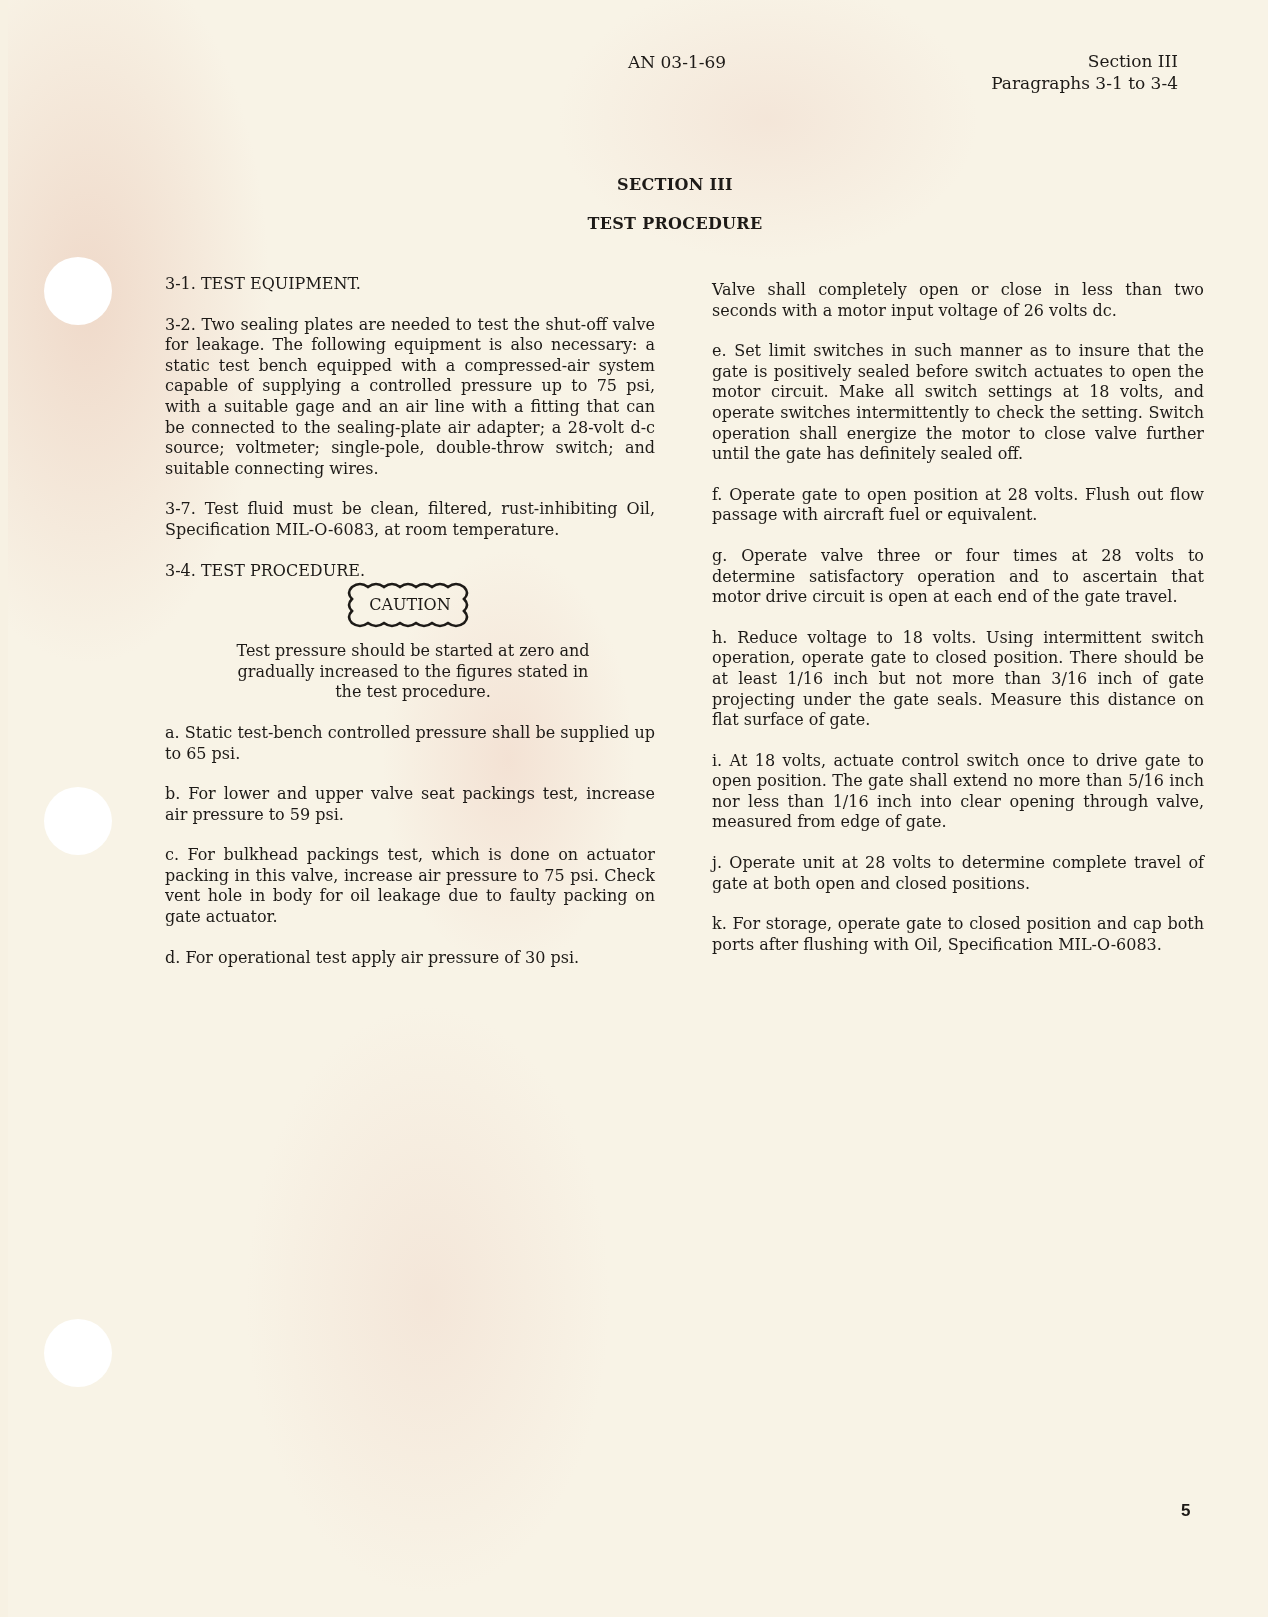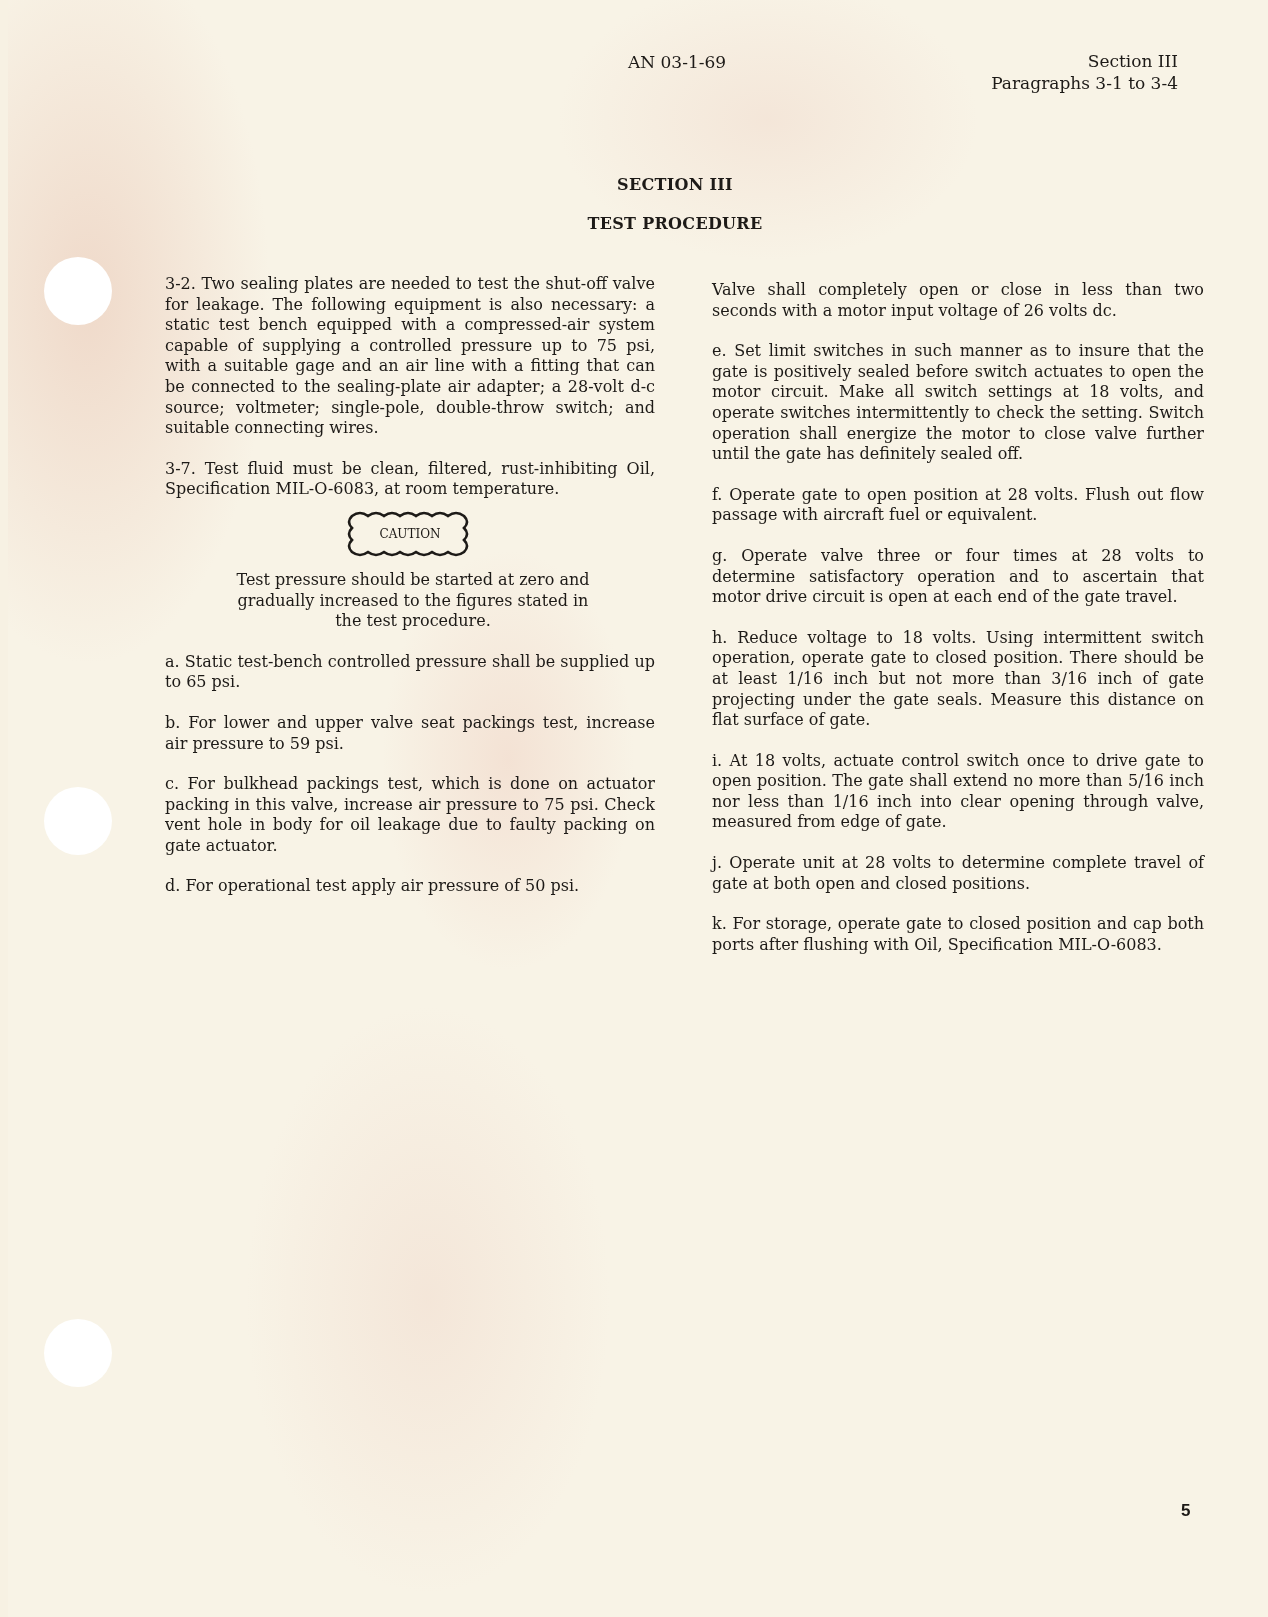--- a/index.html
+++ b/index.html
@@ -33,21 +33,21 @@
     position: absolute; left: 0; width: 1334px; text-align: center; font-size: 16px; font-weight: bold; letter-spacing: 0.3px;
   }
   .col {
     position: absolute; font-size: 16px; line-height: 20.6px; text-align: justify;
   }
   .col p { margin: 0 0 20px 0; }
   .col-left { left: 157px; top: 274px; width: 490px; }
   .col-right { left: 704px; top: 274px; width: 492px; margin-top: 6px; }
   .caution-wrap { text-align: center; margin: 2px 0 22px 0; }
   .caution {
-    display: inline-block; position: relative; padding: 6px 20px; font-size: 12px;
+    display: inline-block; position: relative; padding: 6px 20px; font-size: 16px;
   }
   .caution svg { position: absolute; left: 0; top: 0; }
   .caution span { position: relative; }
   .caution-text { margin: 0 0 20px 68px !important; width: 360px; text-align: center; }
   .page-number {
     position: absolute; left: 1173px; top: 1501px; font-family: "Liberation Sans", sans-serif; font-size: 17px; font-weight: bold;
   }
 </style>
 </head>
 <body>
@@ -60,38 +60,40 @@
   <div class="header-left">AN 03-1-69</div>
   <div class="header-right">
     <div>Section III</div>
     <div>Paragraphs 3-1 to 3-4</div>
   </div>
 
   <div class="section-title" style="top:175px">SECTION III</div>
   <div class="section-title" style="top:214px">TEST PROCEDURE</div>
 
   <div class="col col-left">
+    <p>3-1.  TEST EQUIPMENT.</p>
     <p>3-2.  Two sealing plates are needed to test the shut-off valve for leakage.  The following equipment is also necessary:  a static test bench equipped with a compressed-air system capable of supplying a controlled pressure up to 75 psi, with a suitable gage and an air line with a fitting that can be connected to the sealing-plate air adapter; a 28-volt d-c source; voltmeter; single-pole, double-throw switch; and suitable connecting wires.</p>
     <p>3-7.  Test fluid must be clean, filtered, rust-inhibiting Oil, Specification MIL-O-6083, at room temperature.</p>
+    <p style="margin-bottom:10px">3-4.  TEST PROCEDURE.</p>
     <div class="caution-wrap">
       <div class="caution" style="width:100px;height:28px;padding:0">
         <svg width="140" height="48" viewBox="0 0 140 48" style="left:-20px;top:-10px">
           <path d="M12 6 q8 -6 16 0 q8 -6 16 0 q8 -6 16 0 q8 -6 16 0 q8 -6 16 0 q8 -6 16 0 q8 -6 16 0
                    q6 6 0 12 q6 6 0 12 q6 6 0 12
                    q-8 6 -16 0 q-8 6 -16 0 q-8 6 -16 0 q-8 6 -16 0 q-8 6 -16 0 q-8 6 -16 0 q-8 6 -16 0
                    q-6 -6 0 -12 q-6 -6 0 -12 q-6 -6 0 -12 z" fill="none" stroke="#1d1a17" stroke-width="2.6"></path>
         </svg>
         <span style="display:block;line-height:28px;text-align:center;width:140px;margin-left:-20px">CAUTION</span>
       </div>
     </div>
     <p class="caution-text">Test pressure should be started at zero and gradually increased to the figures stated in the test procedure.</p>
     <p>a.  Static test-bench controlled pressure shall be supplied up to 65 psi.</p>
     <p>b.  For lower and upper valve seat packings test, increase air pressure to 59 psi.</p>
     <p>c.  For bulkhead packings test, which is done on actuator packing in this valve, increase air pressure to 75 psi.  Check vent hole in body for oil leakage due to faulty packing on gate actuator.</p>
-    <p>d.  For operational test apply air pressure of 50 psi.</p>
+    <p>d.  For operational test apply air pressure of 30 psi.</p>
   </div>
 
   <div class="col col-right">
     <p>Valve shall completely open or close in less than two seconds with a motor input voltage of 26 volts dc.</p>
     <p>e.  Set limit switches in such manner as to insure that the gate is positively sealed before switch actuates to open the motor circuit.  Make all switch settings at 18 volts, and operate switches intermittently to check the setting.  Switch operation shall energize the motor to close valve further until the gate has definitely sealed off.</p>
     <p>f.  Operate gate to open position at 28 volts.  Flush out flow passage with aircraft fuel or equivalent.</p>
     <p>g.  Operate valve three or four times at 28 volts to determine satisfactory operation and to ascertain that motor drive circuit is open at each end of the gate travel.</p>
     <p>h.  Reduce voltage to 18 volts.  Using intermittent switch operation, operate gate to closed position.  There should be at least 1/16 inch but not more than 3/16 inch of gate projecting under the gate seals.  Measure this distance on flat surface of gate.</p>
     <p>i.  At 18 volts, actuate control switch once to drive gate to open position.  The gate shall extend no more than 5/16 inch nor less than 1/16 inch into clear opening through valve, measured from edge of gate.</p>
     <p>j.  Operate unit at 28 volts to determine complete travel of gate at both open and closed positions.</p>

